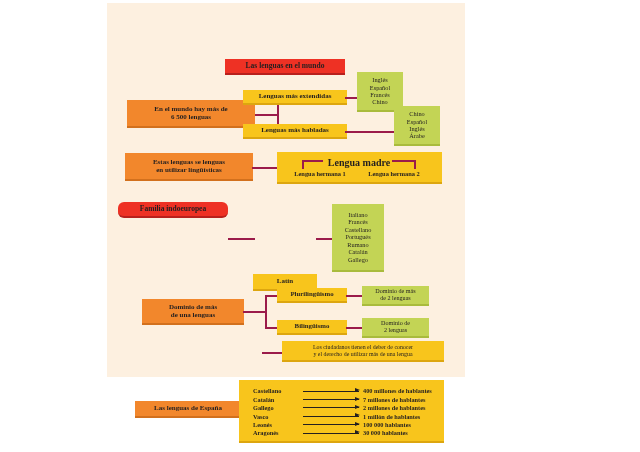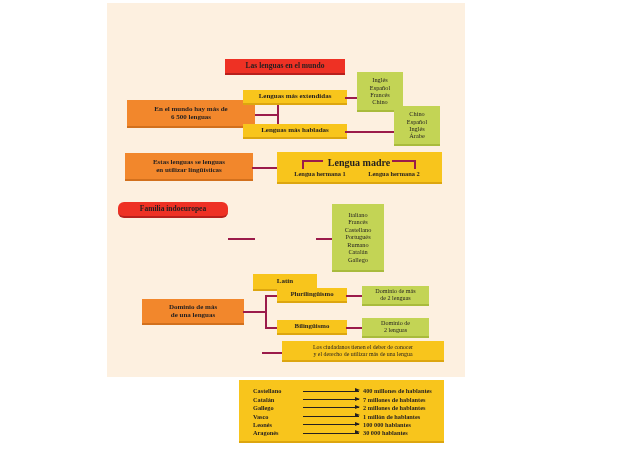--- a/index.html
+++ b/index.html
@@ -245,20 +245,23 @@
   </div>
 
 
   <div class="conn h" style="left:155px; top:349px; width:22px;"></div>
 
   <div class="box yellow" style="left:175px; top:338px; width:162px; height:21px; font-size:5.9px; font-weight:normal;">
     <span>Los ciudadanos tienen el deber de conocer</span>
     <span>y el derecho de utilizar más de una lengua</span>
   </div>
 
+  <div class="box orange" style="left:28px; top:398px; width:106px; height:17px; font-size:7px;">
+    <span>Las lenguas de España</span>
+  </div>
 
   <div class="conn h" style="left:133px; top:406px; width:24px;"></div>
 
   <div class="box yellow" id="espana-table" style="left:132px; top:377px; width:205px; height:63px;">
     <div class="trow">
       <span class="tname">Castellano</span>
       <span class="tarrow"></span>
       <span class="tval">400 millones de hablantes</span>
     </div>
     <div class="trow">

